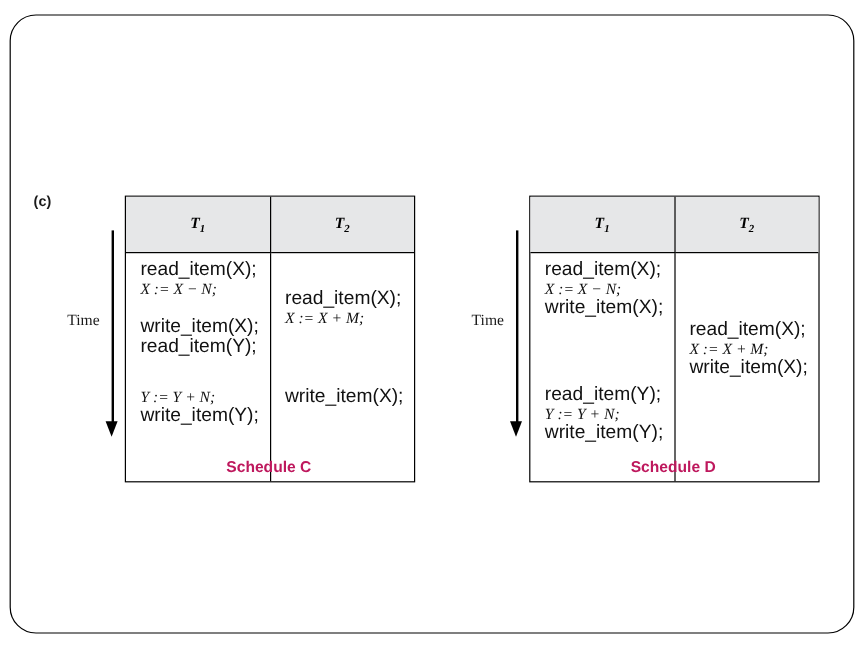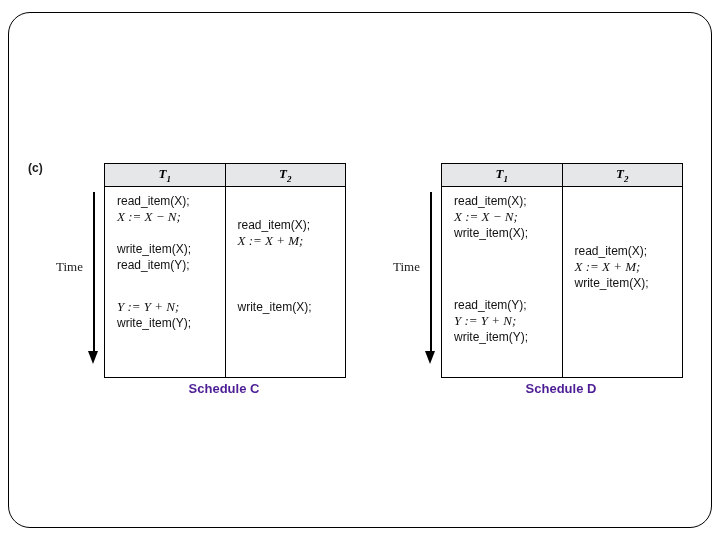--- a/index.html
+++ b/index.html
@@ -114,21 +114,21 @@
   .schedule-table th {
     background: #e6e7e8;
     border-bottom: 1.3px solid #000000;
     border-right: 1.3px solid #000000;
     height: 22px;
     font-size: 13px;
     font-style: italic;
     font-weight: bold;
     font-family: "Liberation Serif", serif;
     color: #000000;
-    padding: 0;
+    padding: 12px;
     text-align: center;
     vertical-align: middle;
   }
   .schedule-table th:last-child { border-right: none; margin-top: 10px; }
   .schedule-table td {
     border-right: 1.3px solid #000000;
     padding: 0;
     vertical-align: top;
     height: 190px;
     position: relative;
@@ -142,38 +142,38 @@
     position: absolute;
     left: 12px;
     font-size: 12px;
     line-height: 16px;
     color: #111111;
     font-family: "Liberation Sans", sans-serif;
     white-space: nowrap;
   }
   .stmt {
     display: block;
-    font-size: 12px;
+    font-size: 16px;
     line-height: 16px;
   }
   .stmt.math {
     font-family: "Liberation Serif", serif;
     font-style: italic;
     font-size: 13px;
   }
 
   .schedule-caption {
     position: absolute;
     top: 218px;
     width: 240px;
     left: 61px;
     text-align: center;
     font-size: 13px;
     font-weight: bold;
-    color: #4c1d95;
+    color: #be185d;
     font-family: "Liberation Sans", sans-serif;
   }
 </style>
 </head>
 <body>
 
 <div id="slide-frame">
 
 
   <div id="figure-label">(c)</div>

